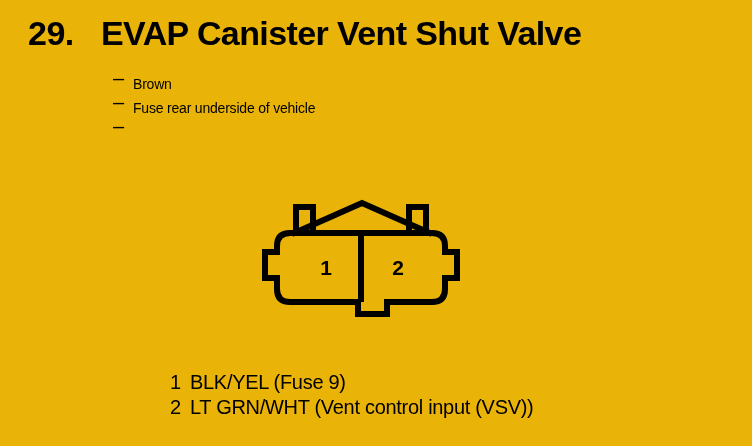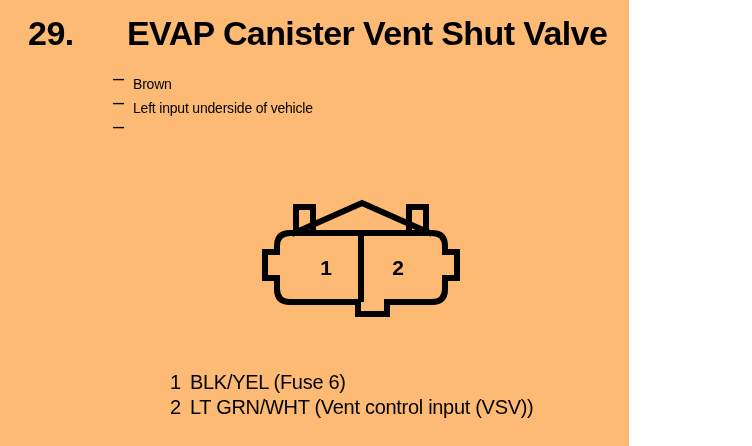--- a/index.html
+++ b/index.html
@@ -2,42 +2,42 @@
 <html><head>
 <meta charset="utf-8">
 <style>
   html, body {
     margin: 0;
     padding: 0;
     background: #ffffff;
   }
   #page {
     position: relative;
-    width: 629px;
+    width: 752px;
     height: 446px;
-    background: #fdba74;
+    background: #eab308;
     overflow: hidden;
     font-family: "Liberation Sans", sans-serif;
     color: #000000;
   }
 
   
   .heading-number {
     position: absolute;
     left: 28px;
     top: 14px;
     font-size: 34px;
     font-weight: bold;
     letter-spacing: -0.5px;
     line-height: 38px;
     white-space: nowrap;
   }
   .heading-title {
     position: absolute;
-    left: 127px;
+    left: 101px;
     top: 14px;
     font-size: 34px;
     font-weight: bold;
     letter-spacing: -0.6px;
     line-height: 38px;
     white-space: nowrap;
   }
 
   
   .bullets {
@@ -117,21 +117,21 @@
 
   <div class="heading-title">EVAP Canister Vent Shut Valve</div>
 
   <div class="bullets">
     <div class="bullet-row">
       <span class="bullet-dash">–</span>
       <span class="bullet-text">Brown</span>
     </div>
     <div class="bullet-row">
       <span class="bullet-dash">–</span>
-      <span class="bullet-text">Left input underside of vehicle</span>
+      <span class="bullet-text">Fuse rear underside of vehicle</span>
     </div>
     <div class="bullet-row">
       <span class="bullet-dash">–</span>
     </div>
   </div>
 
   <div class="connector">
     <svg width="230" height="140" viewBox="0 0 230 140" xmlns="http://www.w3.org/2000/svg">
 
       <g fill="none" stroke="#000000" stroke-width="6" stroke-linejoin="miter" stroke-linecap="butt">
@@ -176,21 +176,21 @@
       </g>
 
       <text class="pin-label" x="74" y="85" text-anchor="middle">1</text>
       <text class="pin-label" x="146" y="85" text-anchor="middle">2</text>
     </svg>
   </div>
 
   <div class="legend">
     <div class="legend-row">
       <span class="legend-num">1</span>
-      <span class="legend-text">BLK/YEL (Fuse 6)</span>
+      <span class="legend-text">BLK/YEL (Fuse 9)</span>
     </div>
     <div class="legend-row">
       <span class="legend-num">2</span>
       <span class="legend-text">LT GRN/WHT (Vent control input (VSV))</span>
     </div>
   </div>
 
 </div>
 
 </body></html>

